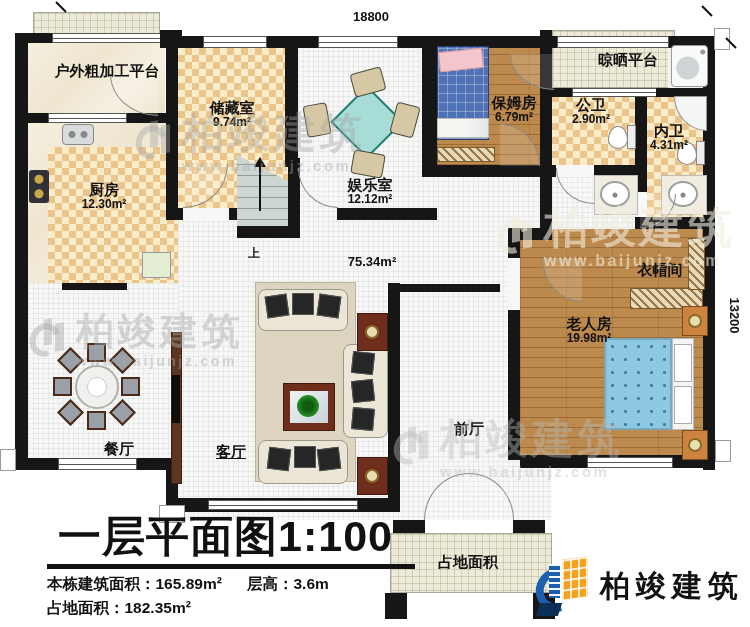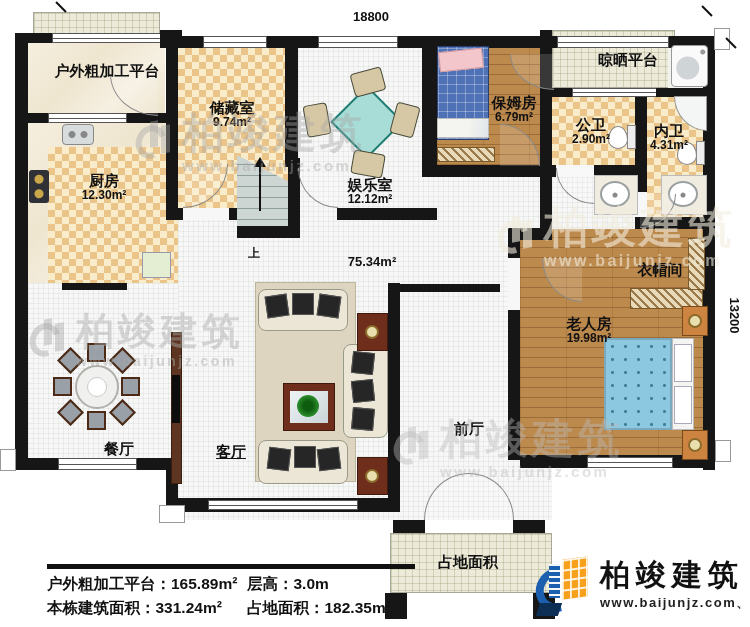--- a/index.html
+++ b/index.html
@@ -251,36 +251,36 @@
   <div class="arc" style="left:424px;top:473px;width:45px;height:47px;border-top-width:1px;border-left-width:1px;border-radius:100% 0 0 0;"></div>
   <div class="arc" style="left:469px;top:473px;width:45px;height:47px;border-top-width:1px;border-right-width:1px;border-radius:0 100% 0 0;"></div>
 
   <div class="rlabel" style="left:107px;top:62px;">
     <span>户外粗加工平台</span>
   </div>
   <div class="rlabel" style="left:232px;top:99px;">
     <span>储藏室</span>
     <span class="area">9.74m²</span>
   </div>
-  <div class="rlabel" style="left:104px;top:172px;">
+  <div class="rlabel" style="left:104px;top:181px;">
     <span>厨房</span>
     <span class="area">12.30m²</span>
   </div>
   <div class="rlabel" style="left:370px;top:176px;">
     <span>娱乐室</span>
     <span class="area">12.12m²</span>
   </div>
   <div class="rlabel" style="left:514px;top:94px;">
     <span>保姆房</span>
     <span class="area">6.79m²</span>
   </div>
   <div class="rlabel" style="left:628px;top:51px;text-align:center;">
     <span>晾晒平台</span>
   </div>
-  <div class="rlabel" style="left:591px;top:116px;text-align:center;">
+  <div class="rlabel" style="left:591px;top:96px;text-align:center;">
     <span>公卫</span>
     <span class="area">2.90m²</span>
   </div>
   <div class="rlabel" style="left:669px;top:122px;">
     <span>内卫</span>
     <span class="area">4.31m²</span>
   </div>
   <div class="rlabel" style="left:660px;top:261px;">
     <span>衣帽间</span>
   </div>
@@ -344,34 +344,33 @@
         <div class="ring"></div>
         <div class="bar1"></div>
         <div class="bar2"></div>
       </div>
     <div class="wm-tx">
       <div class="wm-name" style="font-size:42px;">柏竣建筑</div>
       <div class="wm-url" style="font-size:15px;">www.baijunjz.com</div>
     </div>
   </div>
 
+  <div class="plan-title">一层平面图1:100</div>
   <div class="rule"></div>
   <div class="stats">
-    <span>户外粗加工平台：165.89m²</span>
-    <span>层高：3.0m</span>
-    <span>本栋建筑面积：331.24m²</span>
+    <span>本栋建筑面积：165.89m²</span>
+    <span>层高：3.6m</span>
     <span>占地面积：182.35m²</span>
   </div>
 
   <div class="logo">
     <div class="logo-ic">
       <div class="logo-swoosh"></div>
       <div class="logo-bldg"></div>
       <div class="logo-tower"></div>
       <div class="logo-base"></div>
     </div>
     <div>
       <div class="logo-name">柏竣建筑</div>
-      <div class="logo-url">www.baijunjz.com、</div>
     </div>
   </div>
 
 </div>
 
 </body></html>

